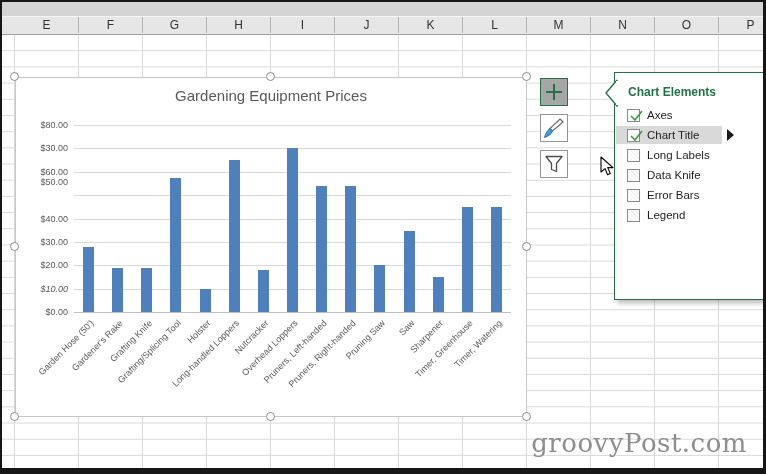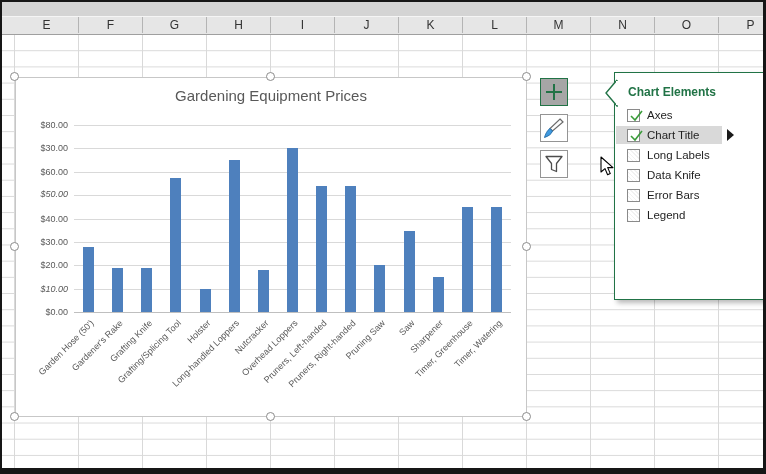--- a/index.html
+++ b/index.html
@@ -92,32 +92,33 @@
       <div class="vline" style="left: 270px;"></div>
       <div class="vline" style="left: 334px;"></div>
       <div class="vline" style="left: 398px;"></div>
       <div class="vline" style="left: 462px;"></div>
       <div class="vline" style="left: 526px;"></div>
       <div class="vline" style="left: 590px;"></div>
       <div class="vline" style="left: 654px;"></div>
       <div class="vline" style="left: 718px;"></div>
     </div>
 
+  <div class="watermark">groovyPost.com</div>
 
   <div class="chart" id="chart">
     <div class="chart-title">Gardening Equipment Prices</div>
     <div id="chartLayers">
         <div class="gridline" style="left: 58px; width: 437px; top: 47px;"></div>
         <div class="ytick" style="left: 8px; top: 43px;">$80.00</div>
         <div class="gridline" style="left: 58px; width: 437px; top: 70.375px;"></div>
         <div class="ytick" style="left: 8px; top: 66.375px;">$30.00</div>
         <div class="gridline" style="left: 58px; width: 437px; top: 93.75px;"></div>
         <div class="ytick" style="left: 8px; top: 89.75px;">$60.00</div>
         <div class="gridline" style="left: 58px; width: 437px; top: 117.125px;"></div>
-        <div class="ytick" style="left: 8px; top: 112px; font-style: italic;">$50.00</div>
+        <div class="ytick" style="left: 8px; top: 100px;">$50.00</div>
         <div class="gridline" style="left: 58px; width: 437px; top: 140.5px;"></div>
         <div class="ytick" style="left: 8px; top: 136.5px;">$40.00</div>
         <div class="gridline" style="left: 58px; width: 437px; top: 163.875px;"></div>
         <div class="ytick" style="left: 8px; top: 159.875px;">$30.00</div>
         <div class="gridline" style="left: 58px; width: 437px; top: 187.25px;"></div>
         <div class="ytick" style="left: 8px; top: 183.25px;">$20.00</div>
         <div class="gridline" style="left: 58px; width: 437px; top: 210.625px;"></div>
         <div class="ytick" style="left: 8px; top: 206.625px; font-style: italic;">$10.00</div>
         <div class="gridline axis" style="left: 58px; width: 437px; top: 234px;"></div>
         <div class="ytick" style="left: 8px; top: 230px;">$0.00</div>

